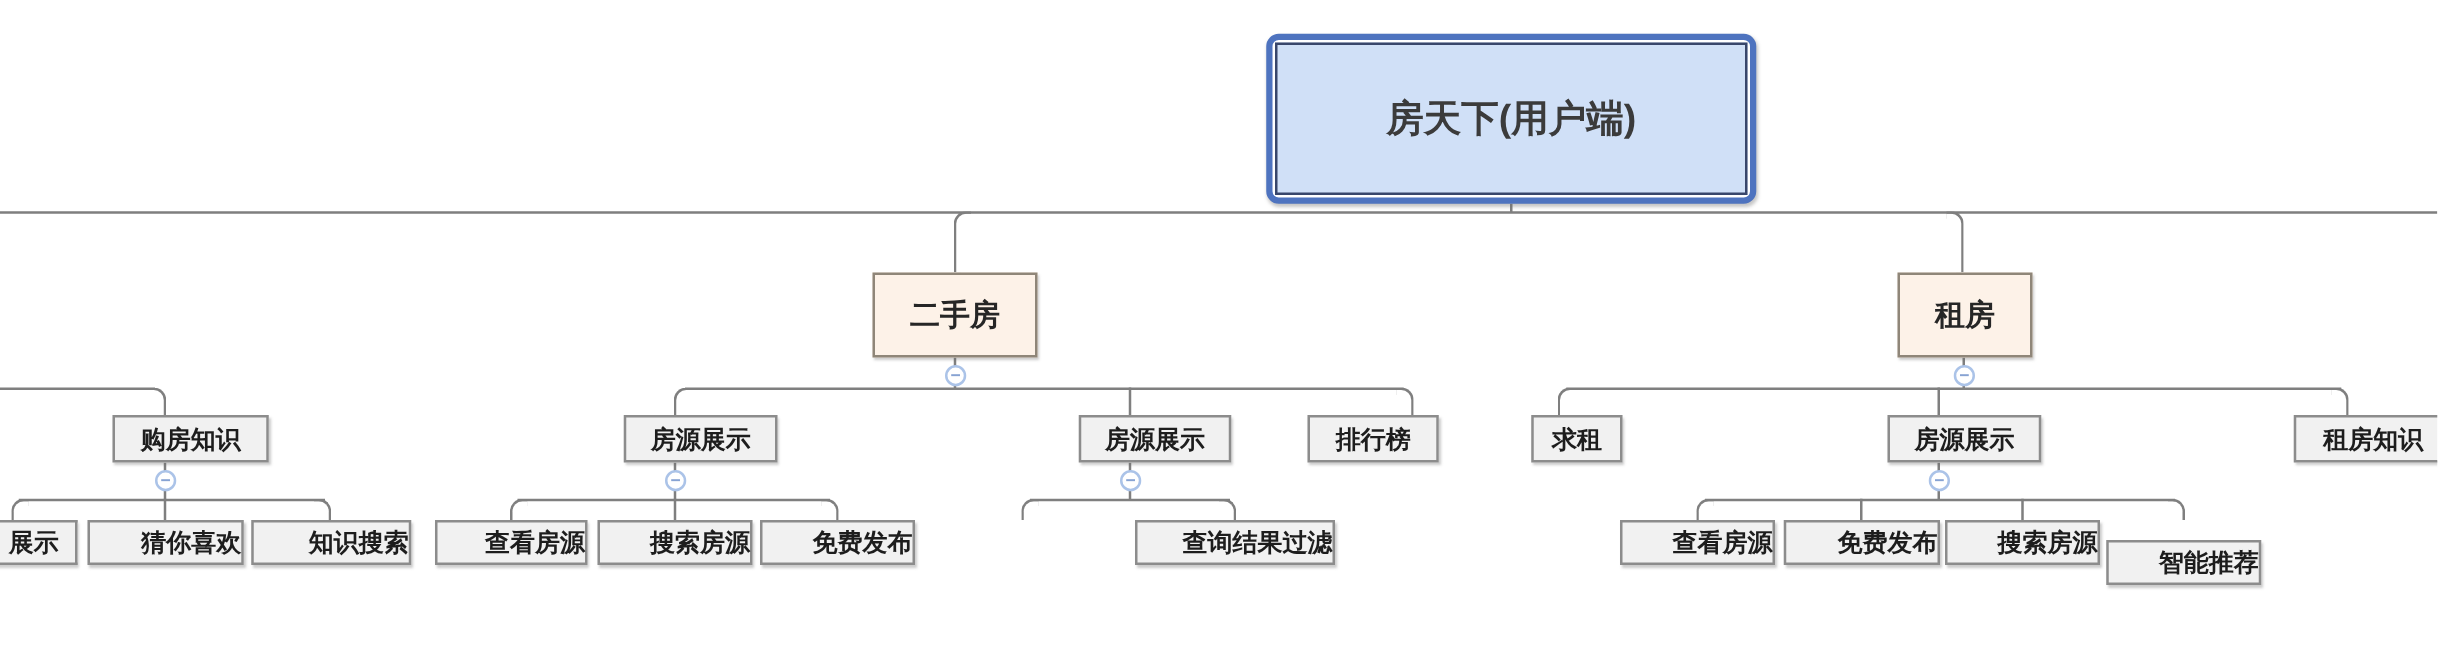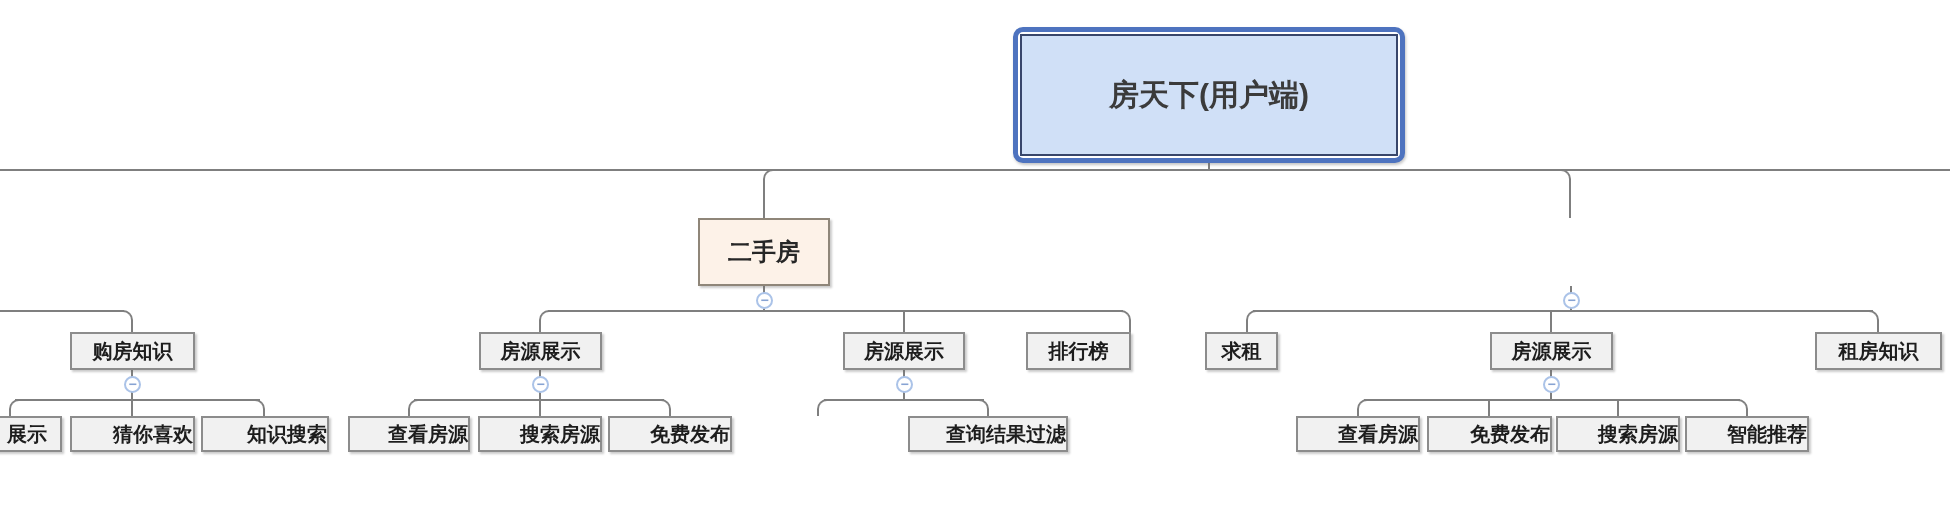--- a/index.html
+++ b/index.html
@@ -9,21 +9,21 @@
   .line{position:absolute;background:#7f7f7f;z-index:1;}
   .corner{position:absolute;box-sizing:border-box;background:transparent;z-index:1;
           border:0 solid #7f7f7f;}
   .corner.tl{border-left-width:2px;border-top-width:2px;border-top-left-radius:10px;}
   .corner.tr{border-right-width:2px;border-top-width:2px;border-top-right-radius:10px;}
   
   .node{position:absolute;box-sizing:border-box;display:flex;align-items:center;justify-content:center;
         background:#f1f1f1;border:2px solid #8c8c8c;color:#1d1d1d;z-index:2;
         box-shadow:1.5px 2px 2px rgba(110,110,110,0.35);white-space:nowrap;}
   .lvl2{background:#fdf2e8;border-color:#8f8679;font-size:24px;font-weight:600;color:#262626;}
-  .lvl3{font-size:20px;font-weight:600;}
+  .lvl3{font-size:20px;font-weight:600;margin-left:20px;}
   .lvl4{font-size:20px;font-weight:600;justify-content:flex-end;}
   .cut{justify-content:flex-end;padding-right:13px;border-left:0;}
   .root-outer{position:absolute;box-sizing:border-box;border:5px solid #4e73bf;border-radius:10px;
         background:#ffffff;z-index:3;box-shadow:1px 2px 3px rgba(110,110,110,0.4);}
   .root-inner{position:absolute;left:2px;right:2px;top:2px;bottom:2px;border:2px solid #38466b;
         background:#d0e0f7;display:flex;align-items:center;justify-content:center;
         font-size:30px;font-weight:700;color:#3b3b3b;white-space:nowrap;}
   .collapse-badge{position:absolute;width:17px;height:17px;box-sizing:border-box;z-index:5;
         border:2px solid #abc3e8;border-radius:50%;background:#ffffff;color:#87a3d3;
         font-size:14px;font-weight:700;line-height:12px;text-align:center;cursor:pointer;}
@@ -80,20 +80,23 @@
 
   <div class="root-outer" style="left:1013px;top:27px;width:392px;height:136px">
     <div class="root-inner">
       <span>房天下(用户端)</span>
     </div>
   </div>
 
   <div class="node lvl2" style="left:698px;top:218px;width:132px;height:68px">
     <span>二手房</span>
   </div>
+  <div class="node lvl2" style="left:1518px;top:218px;width:108px;height:68px">
+    <span>租房</span>
+  </div>
 
   <div class="node lvl3" style="left:70px;top:332px;width:125px;height:38px">
     <span>购房知识</span>
   </div>
   <div class="node lvl3" style="left:479px;top:332px;width:123px;height:38px">
     <span>房源展示</span>
   </div>
   <div class="node lvl3" style="left:843px;top:332px;width:122px;height:38px">
     <span>房源展示</span>
   </div>
@@ -133,21 +136,21 @@
   </div>
   <div class="node lvl4" style="left:1296px;top:416px;width:124px;height:36px">
     <span>查看房源</span>
   </div>
   <div class="node lvl4" style="left:1427px;top:416px;width:125px;height:36px">
     <span>免费发布</span>
   </div>
   <div class="node lvl4" style="left:1556px;top:416px;width:124px;height:36px">
     <span>搜索房源</span>
   </div>
-  <div class="node lvl4" style="left:1685px;top:416px;width:124px;height:36px">
+  <div class="node lvl4" style="left:1685px;top:432px;width:124px;height:36px">
     <span>智能推荐</span>
   </div>
 
   <div class="collapse-badge" style="left:756px;top:292px">−</div>
   <div class="collapse-badge" style="left:1563px;top:292px">−</div>
   <div class="collapse-badge" style="left:124px;top:376px">−</div>
   <div class="collapse-badge" style="left:532px;top:376px">−</div>
   <div class="collapse-badge" style="left:896px;top:376px">−</div>
   <div class="collapse-badge" style="left:1543px;top:376px">−</div>
 

